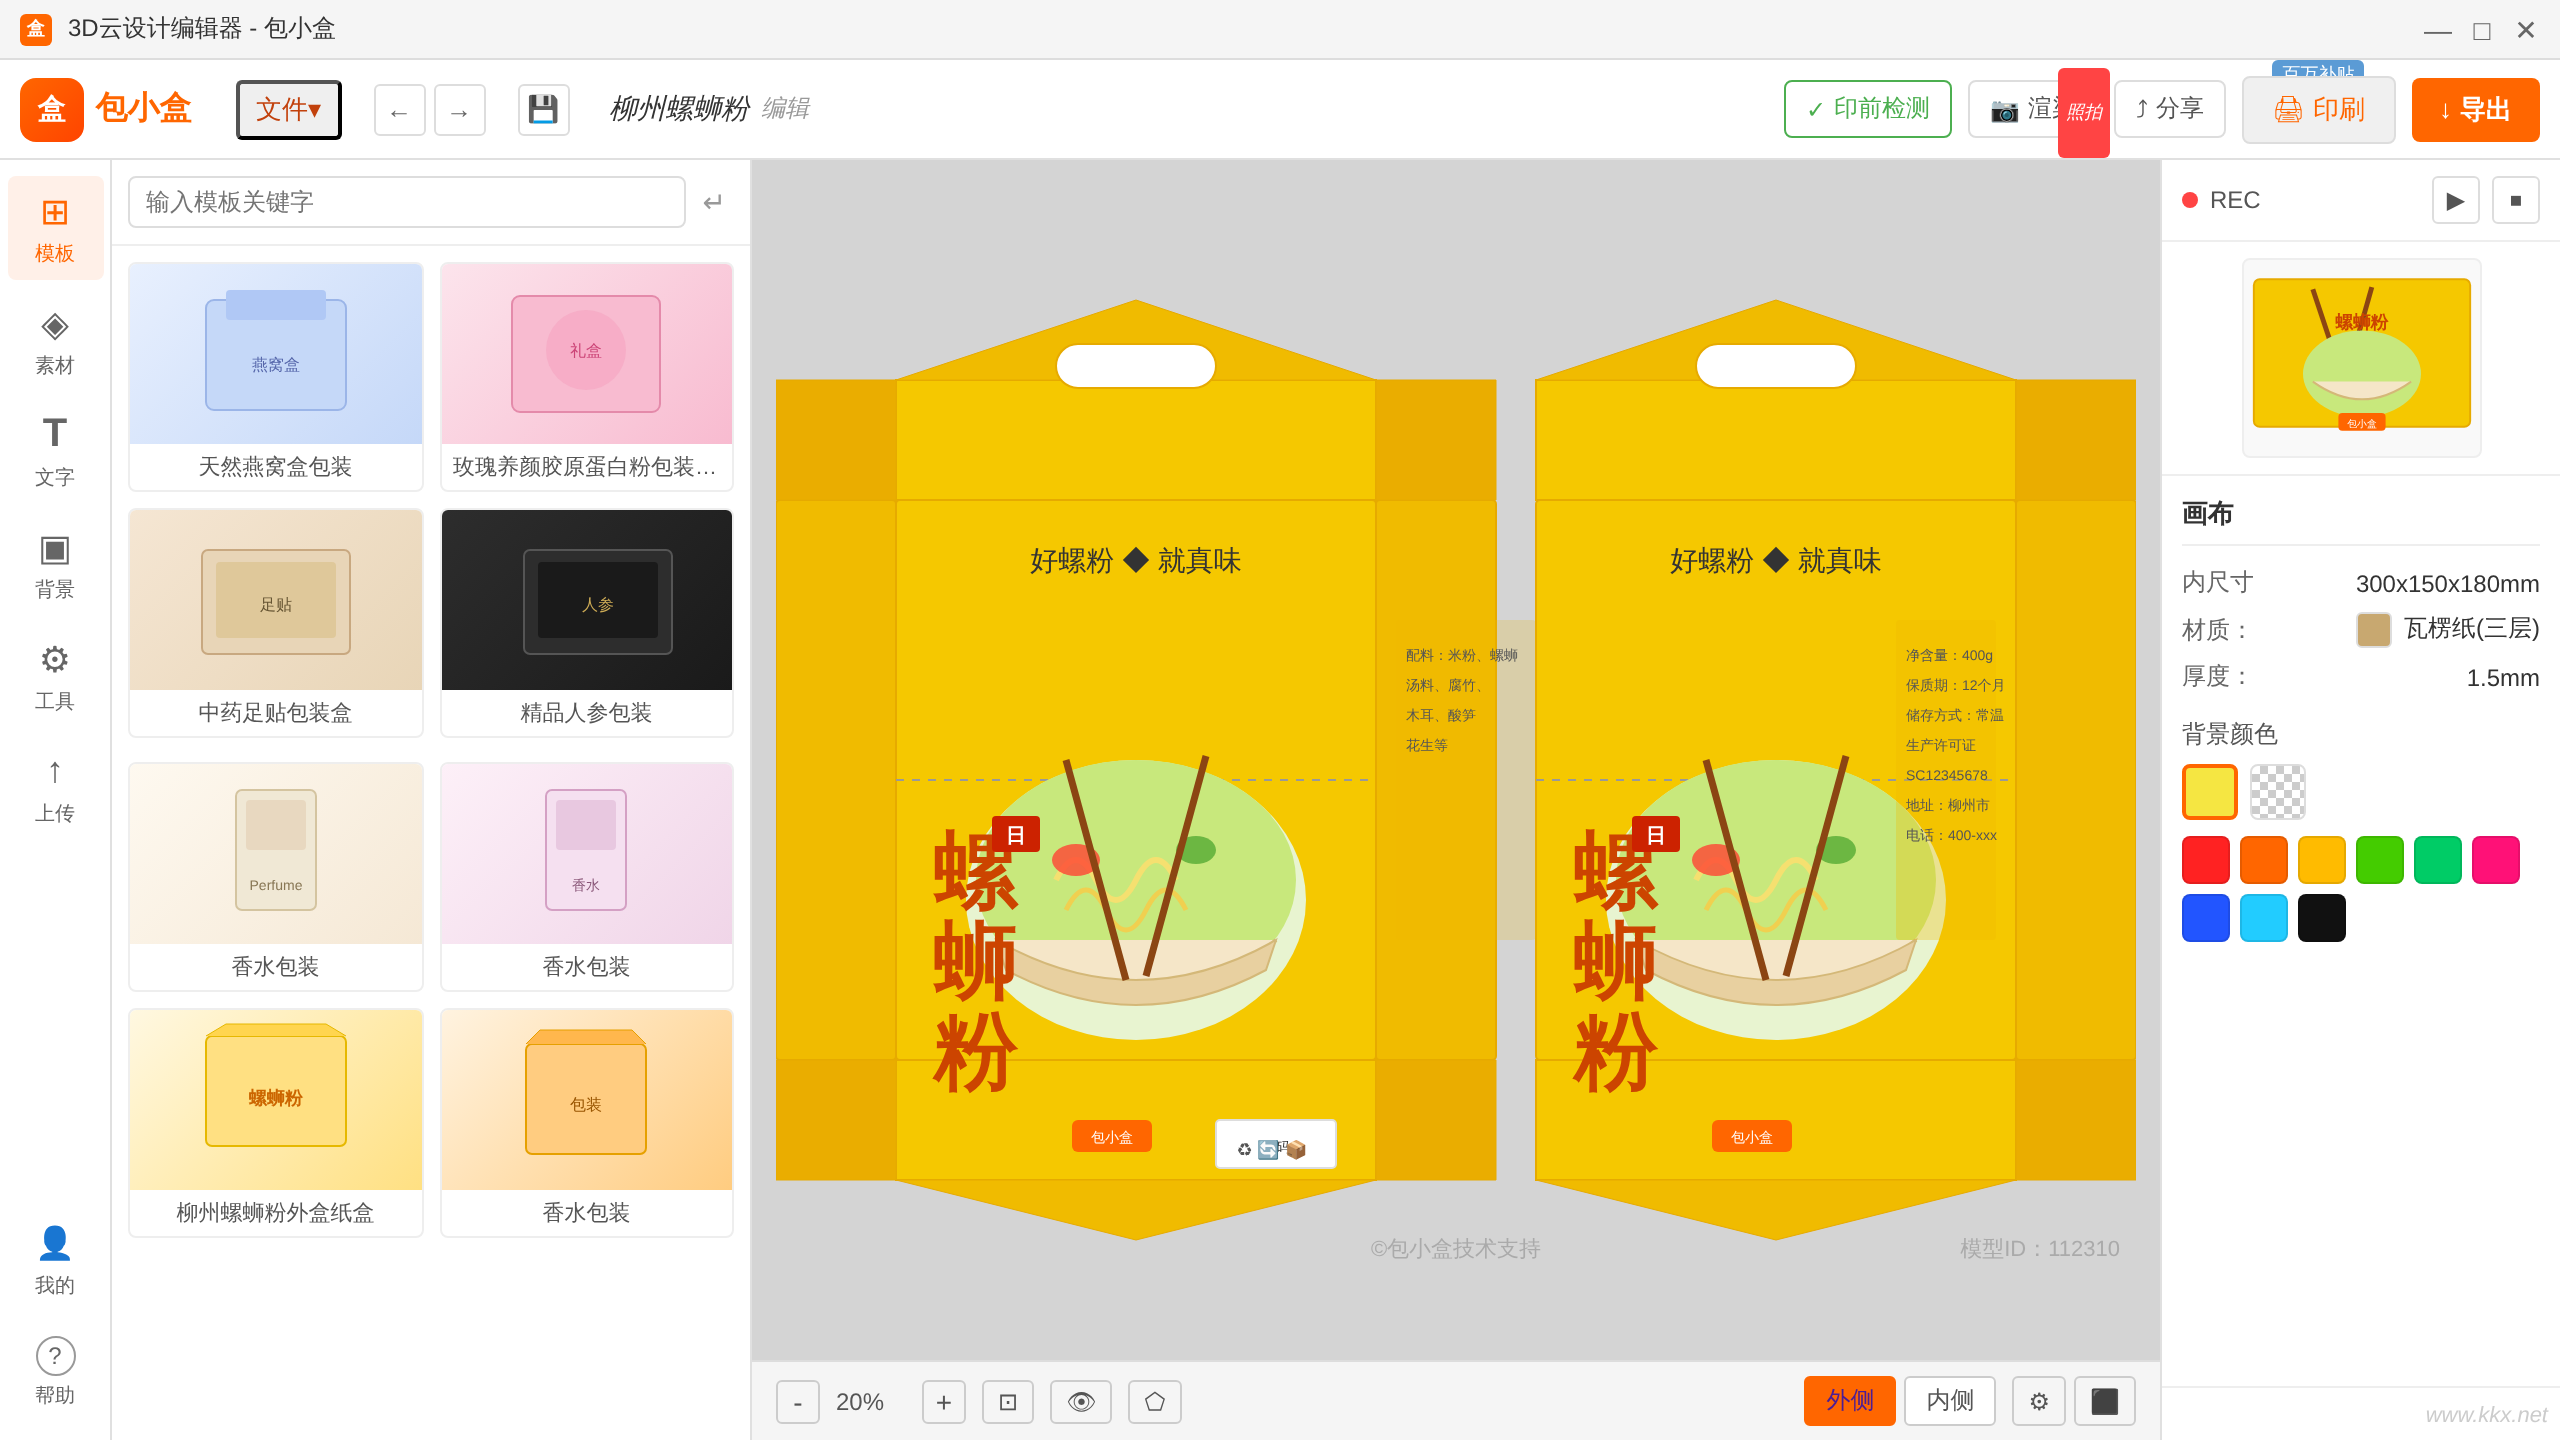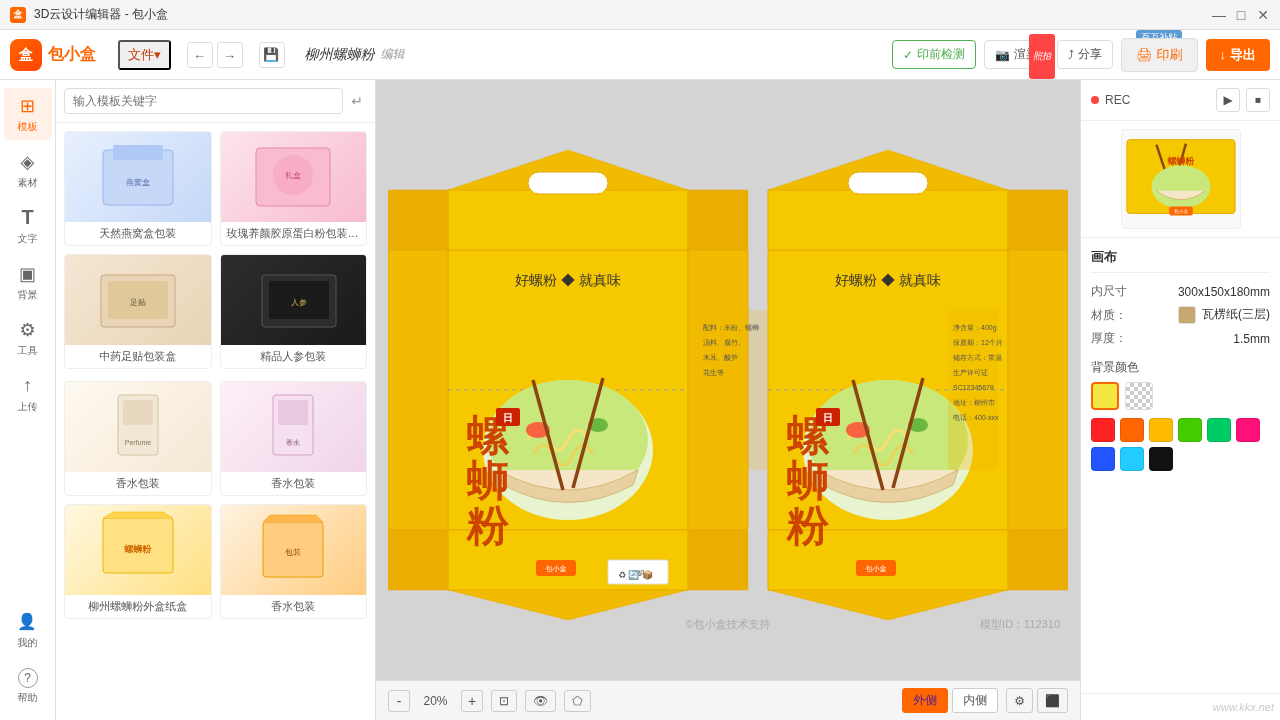--- a/index.html
+++ b/index.html
@@ -55,21 +55,21 @@
     .template-label { font-size: 11px; color: #555; padding: 4px 6px; text-align: center; white-space: nowrap; overflow: hidden; text-overflow: ellipsis; }
     .section-header { display: flex; align-items: center; justify-content: space-between; margin-bottom: 8px; margin-top: 4px; }
     .section-title { font-size: 13px; color: #333; font-weight: 500; }
     .section-more { font-size: 12px; color: #999; cursor: pointer; display: flex; align-items: center; gap: 2px; }
 
     
     .canvas-area { flex: 1; background: #e8e8e8; position: relative; display: flex; flex-direction: column; overflow: hidden; }
     .canvas-main { flex: 1; position: relative; display: flex; align-items: center; justify-content: center; overflow: hidden; }
     .canvas-footer { height: 40px; background: #f5f5f5; border-top: 1px solid #ddd; display: flex; align-items: center; padding: 0 12px; gap: 8px; }
     .zoom-btn { background: none; border: 1px solid #ccc; width: 22px; height: 22px; cursor: pointer; border-radius: 3px; display: flex; align-items: center; justify-content: center; font-size: 14px; color: #555; }
-    .zoom-value { font-size: 12px; color: #555; min-width: 35px; text-align: center; }
+    .zoom-value { font-size: 12px; color: #555; min-width: 35px; text-align: left; }
     .canvas-tool-btn { background: none; border: 1px solid #ccc; padding: 3px 7px; cursor: pointer; border-radius: 3px; font-size: 12px; color: #555; display: flex; align-items: center; gap: 3px; }
     .view-toggle { display: flex; margin-left: auto; gap: 4px; }
     .view-btn { padding: 3px 10px; border: 1px solid #ccc; border-radius: 3px; cursor: pointer; font-size: 12px; color: #555; background: white; }
     .view-btn.active { background: #ff6600; color: #4c1d95; border-color: #ff6600; }
 
     
     .right-panel { width: 200px; background: #ffffff; border-left: 1px solid #e0e0e0; display: flex; flex-direction: column; overflow: hidden; }
     .rec-bar { display: flex; align-items: center; gap: 6px; padding: 8px 10px; border-bottom: 1px solid #eee; }
     .rec-dot { width: 8px; height: 8px; background: #ff4444; border-radius: 50%; }
     .rec-label { font-size: 12px; color: #555; flex: 1; }

